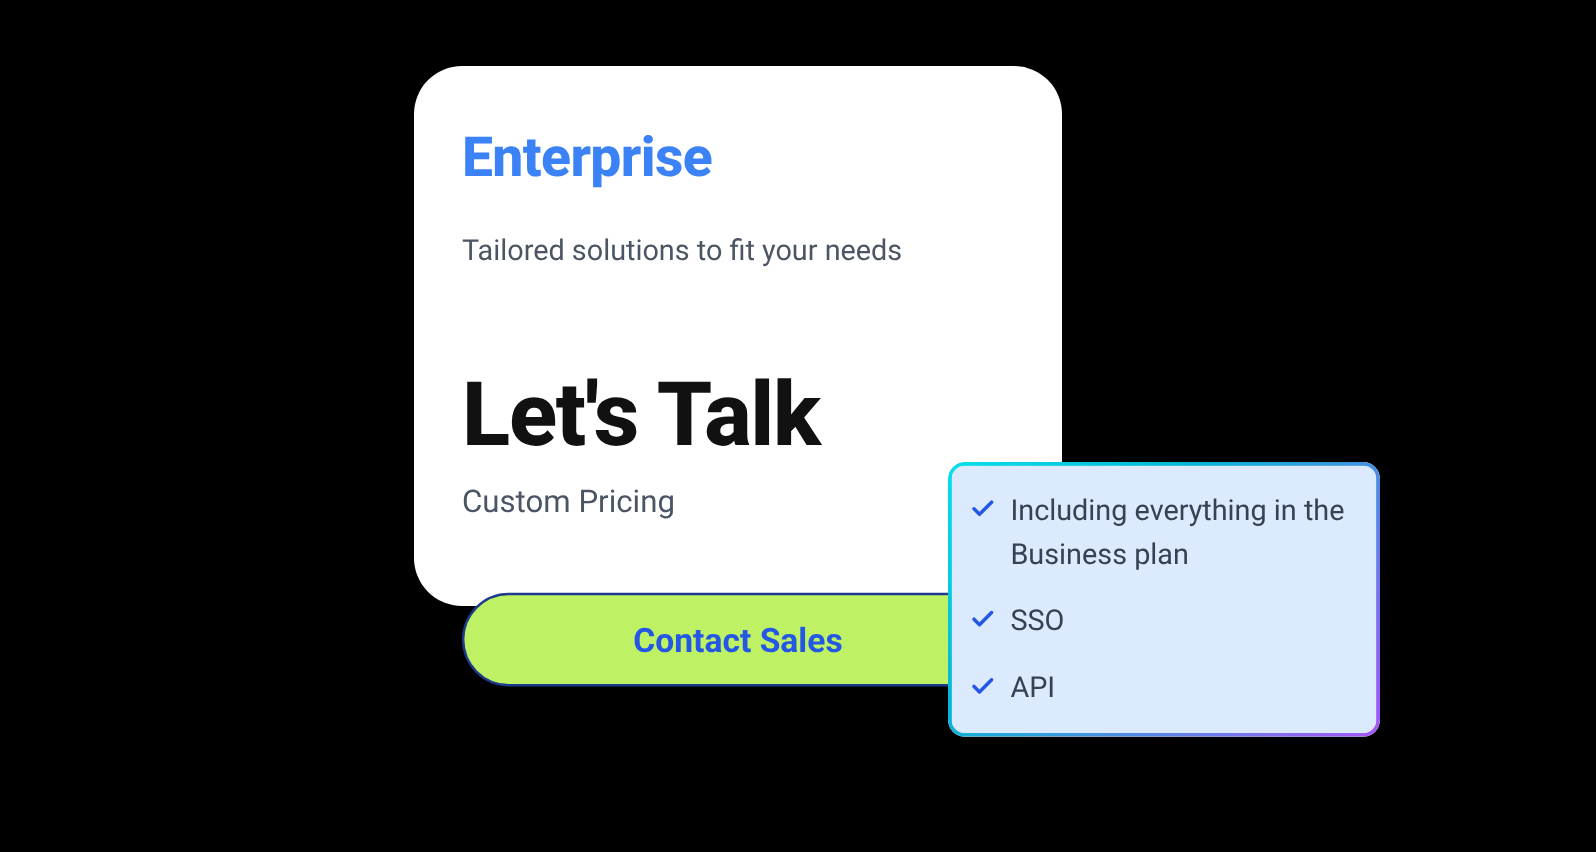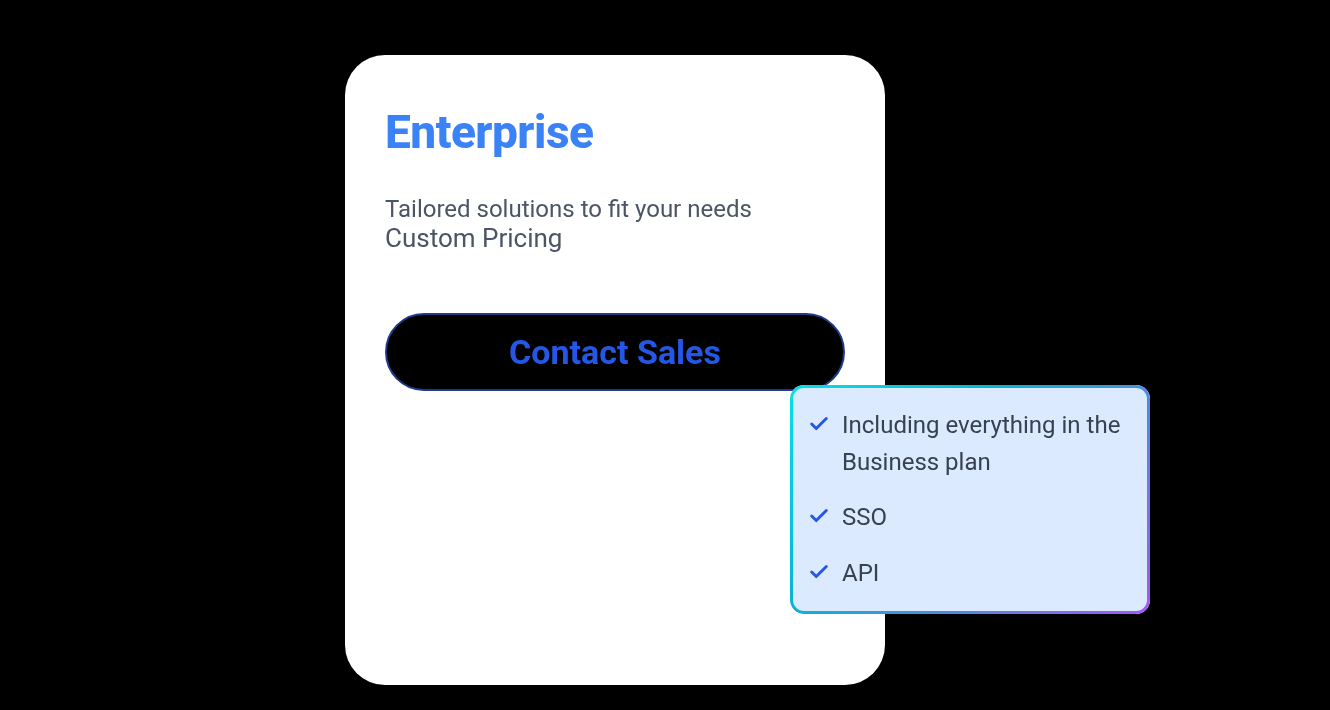--- a/index.html
+++ b/index.html
@@ -9,21 +9,21 @@
     background: #000;
     font-family: -apple-system, BlinkMacSystemFont, "Segoe UI", Roboto, Helvetica, Arial, sans-serif;
     position: relative;
     overflow: hidden;
   }
   .card {
     position: absolute;
     left: 345px;
     top: 55px;
     width: 540px;
-    height: 630px;
+    height: 450px;
     background: #fff;
     border-radius: 40px;
     padding: 50px 40px 40px 40px;
     box-shadow: 0 6px 20px rgba(0,0,0,0.4);
   }
   .plan-title {
     color: #3b82f6;
     font-size: 46px;
     font-weight: 800;
     letter-spacing: -0.5px;
@@ -37,31 +37,32 @@
   .headline {
     color: #111;
     font-size: 74px;
     font-weight: 800;
     margin-top: 80px;
     letter-spacing: -1px;
   }
   .subline {
     color: #4b5563;
     font-size: 26px;
+    margin-top: 14px;
     font-weight: 400;
   }
   .cta {
     margin-top: 60px;
     width: 460px;
     height: 78px;
     border: 2px solid #1e3a8a;
     border-radius: 999px;
-    background: #000000;
+    background: #bef264;
     color: #2457e6;
-    font-size: 34px;
+    font-size: 28px;
     font-weight: 700;
     display: flex;
     align-items: center;
     justify-content: center;
     cursor: pointer;
   }
   .features {
     position: absolute;
     left: 790px;
     top: 385px;
@@ -108,20 +109,21 @@
     margin-top: 6px;
   }
   .check svg { display:block; }
 </style>
 </head>
 <body>
 
 <div class="card">
   <div class="plan-title">Enterprise</div>
   <div class="plan-sub">Tailored solutions to fit your needs</div>
+  <div class="headline">Let's Talk</div>
   <div class="subline">Custom Pricing</div>
   <div class="cta">
     <span>Contact Sales</span>
   </div>
 </div>
 
 <div class="features">
   <div class="feat-item">
     <span class="check">
       <svg width="22" height="22" viewBox="0 0 24 24" fill="none">

